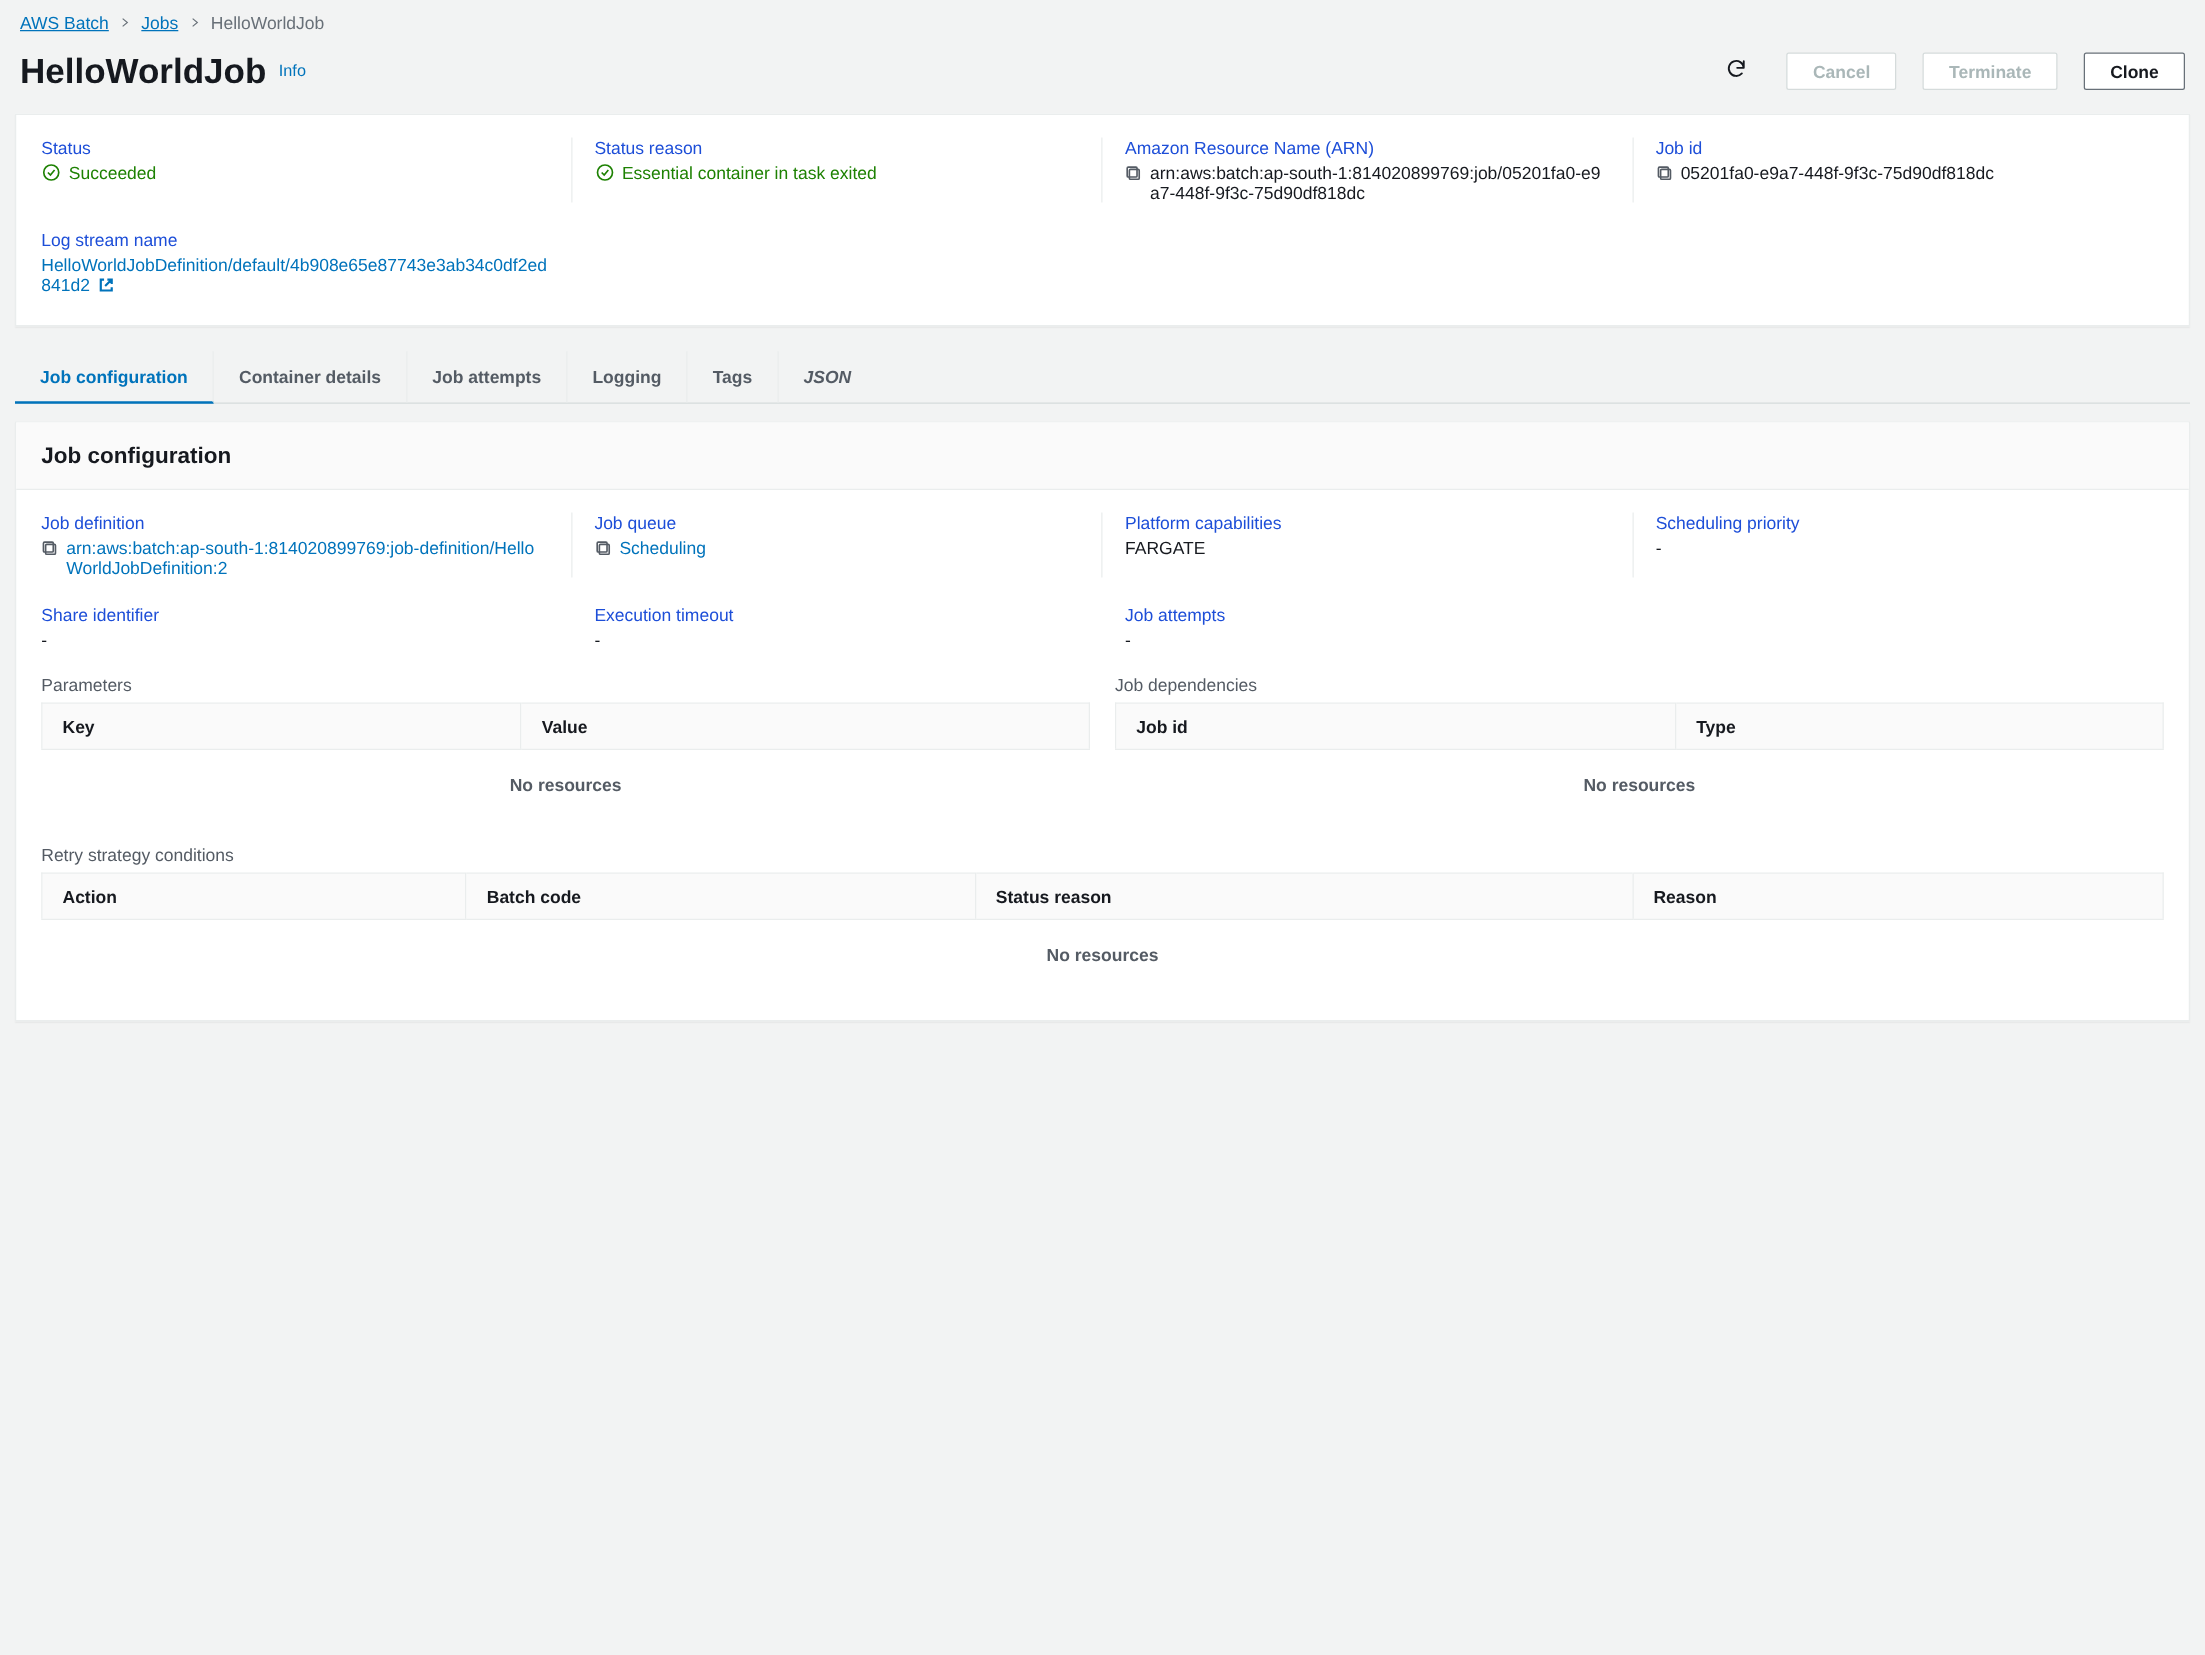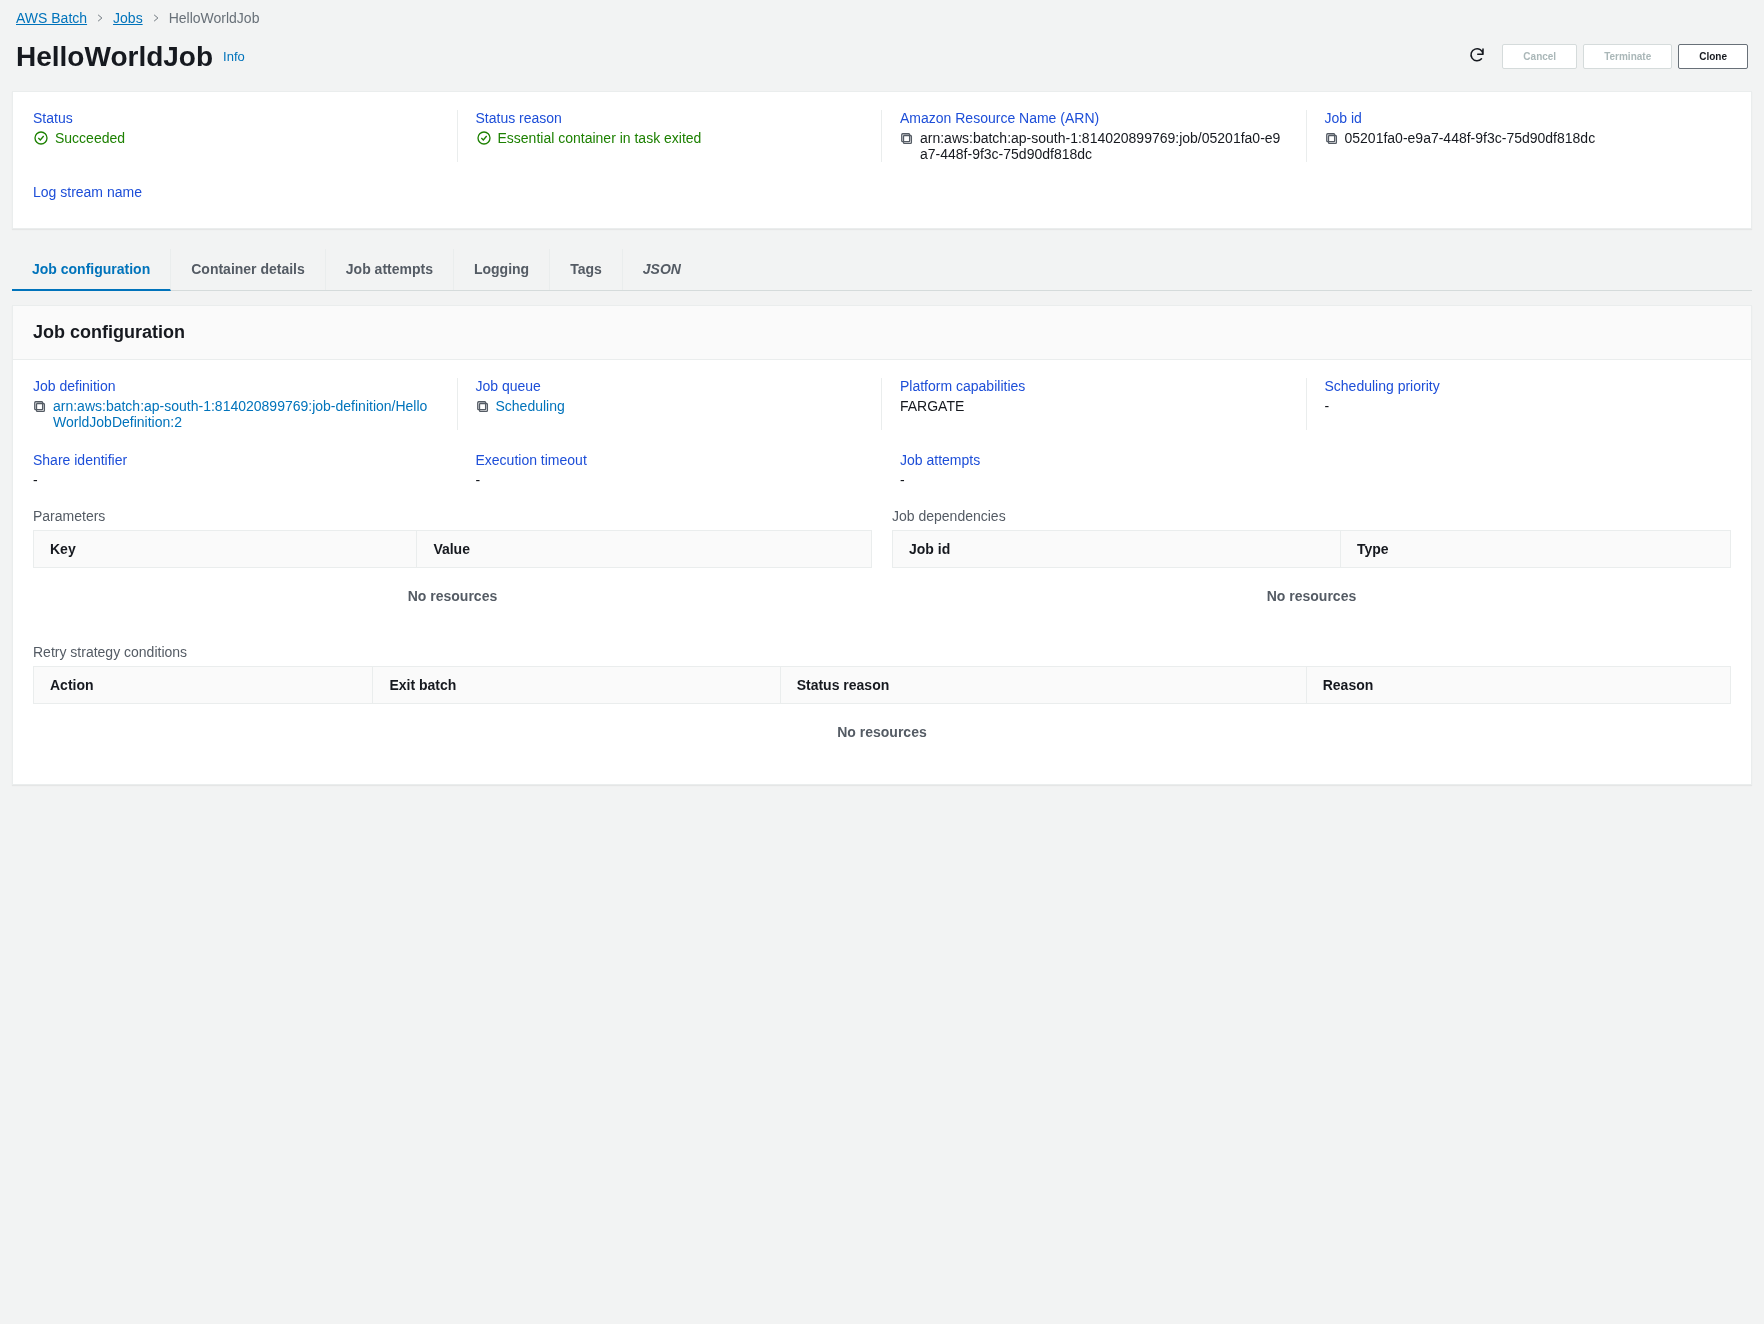--- a/index.html
+++ b/index.html
@@ -16,21 +16,21 @@
   .breadcrumb a { text-decoration: underline; }
   .breadcrumb .sep { color: #687078; }
   .breadcrumb .current { color: #687078; }
 
   .page-header { display: flex; align-items: center; padding: 8px 4px 18px 4px; }
   .page-title { font-size: 28px; font-weight: 700; }
   .info-link { font-size: 13px; margin-left: 10px; color: #0073bb; font-weight: 400; text-align: center; }
   .spacer { flex: 1; }
   .icon-btn { background: none; border: none; padding: 6px 10px; cursor: pointer; }
   .icon-btn svg { width: 18px; height: 18px; stroke: #16191f; fill: none; stroke-width: 2; }
-  .btn { border: 1px solid #687078; background: #fff; padding: 6px 20px; border-radius: 2px; font-size: 10px; font-weight: 700; cursor: pointer; margin-left: 6px; color: #16191f; }
+  .btn { border: 1px solid #687078; background: #fff; padding: 6px 20px; border-radius: 2px; font-size: 14px; font-weight: 700; cursor: pointer; margin-left: 21px; color: #16191f; }
   .btn[disabled] { color: #aab7b8; border-color: #d5dbdb; cursor: default; }
 
   .panel { border: 1px solid #eaeded; background: #fff; box-shadow: 0 1px 1px rgba(0,0,0,.05); margin-bottom: 20px; }
   .panel-header { background: #fafafa; padding: 16px 20px; border-bottom: 1px solid #eaeded; }
   .panel-header h2 { font-size: 18px; font-weight: 700; }
   .panel-body { padding: 18px 20px 24px; }
 
   .kv-row { display: flex; flex-wrap: wrap; }
   .kv { flex: 0 0 25%; min-width: 0; padding: 0 18px 0 0; border-right: 1px solid #eaeded; }
   .kv:last-child { border-right: none; }
@@ -136,20 +136,27 @@
               <rect x="4" y="4" width="9" height="9" rx="1"></rect>
               <rect x="2" y="2" width="9" height="9" rx="1"></rect>
             </svg>
           <span>05201fa0-e9a7-448f-9f3c-75d90df818dc</span>
         </div>
       </div>
     </div>
     <div class="kv-row noborder">
       <div class="kv" style="flex:0 0 25%;">
         <div class="kv-label">Log stream name</div>
+        <div class="kv-value">
+          <a href="#"><span>HelloWorldJobDefinition/default/4b908e65e87743e3ab34c0df2ed841d2</span>
+            <svg class="ext-link-icon" viewBox="0 0 16 16">
+                <path d="M6 3H3v10h10v-3M9 3h4v4M13 3L7 9"></path>
+              </svg>
+          </a>
+        </div>
       </div>
     </div>
   </div>
 </div>
 
 <div class="tabs">
   <div class="tab active">Job configuration</div>
   <div class="tab">Container details</div>
   <div class="tab">Job attempts</div>
   <div class="tab">Logging</div>
@@ -233,21 +240,21 @@
         </table>
         <div class="empty">No resources</div>
       </div>
     </div>
 
     <div class="section-label">Retry strategy conditions</div>
     <table class="tbl">
       <thead>
           <tr>
         <th style="width:20%;">Action</th>
-        <th style="width:24%;">Exit batch</th>
+        <th style="width:24%;">Batch code</th>
         <th style="width:31%;">Status reason</th>
         <th>Reason</th>
       </tr>
         </thead>
     </table>
     <div class="empty">No resources</div>
 
   </div>
 </div>
 

